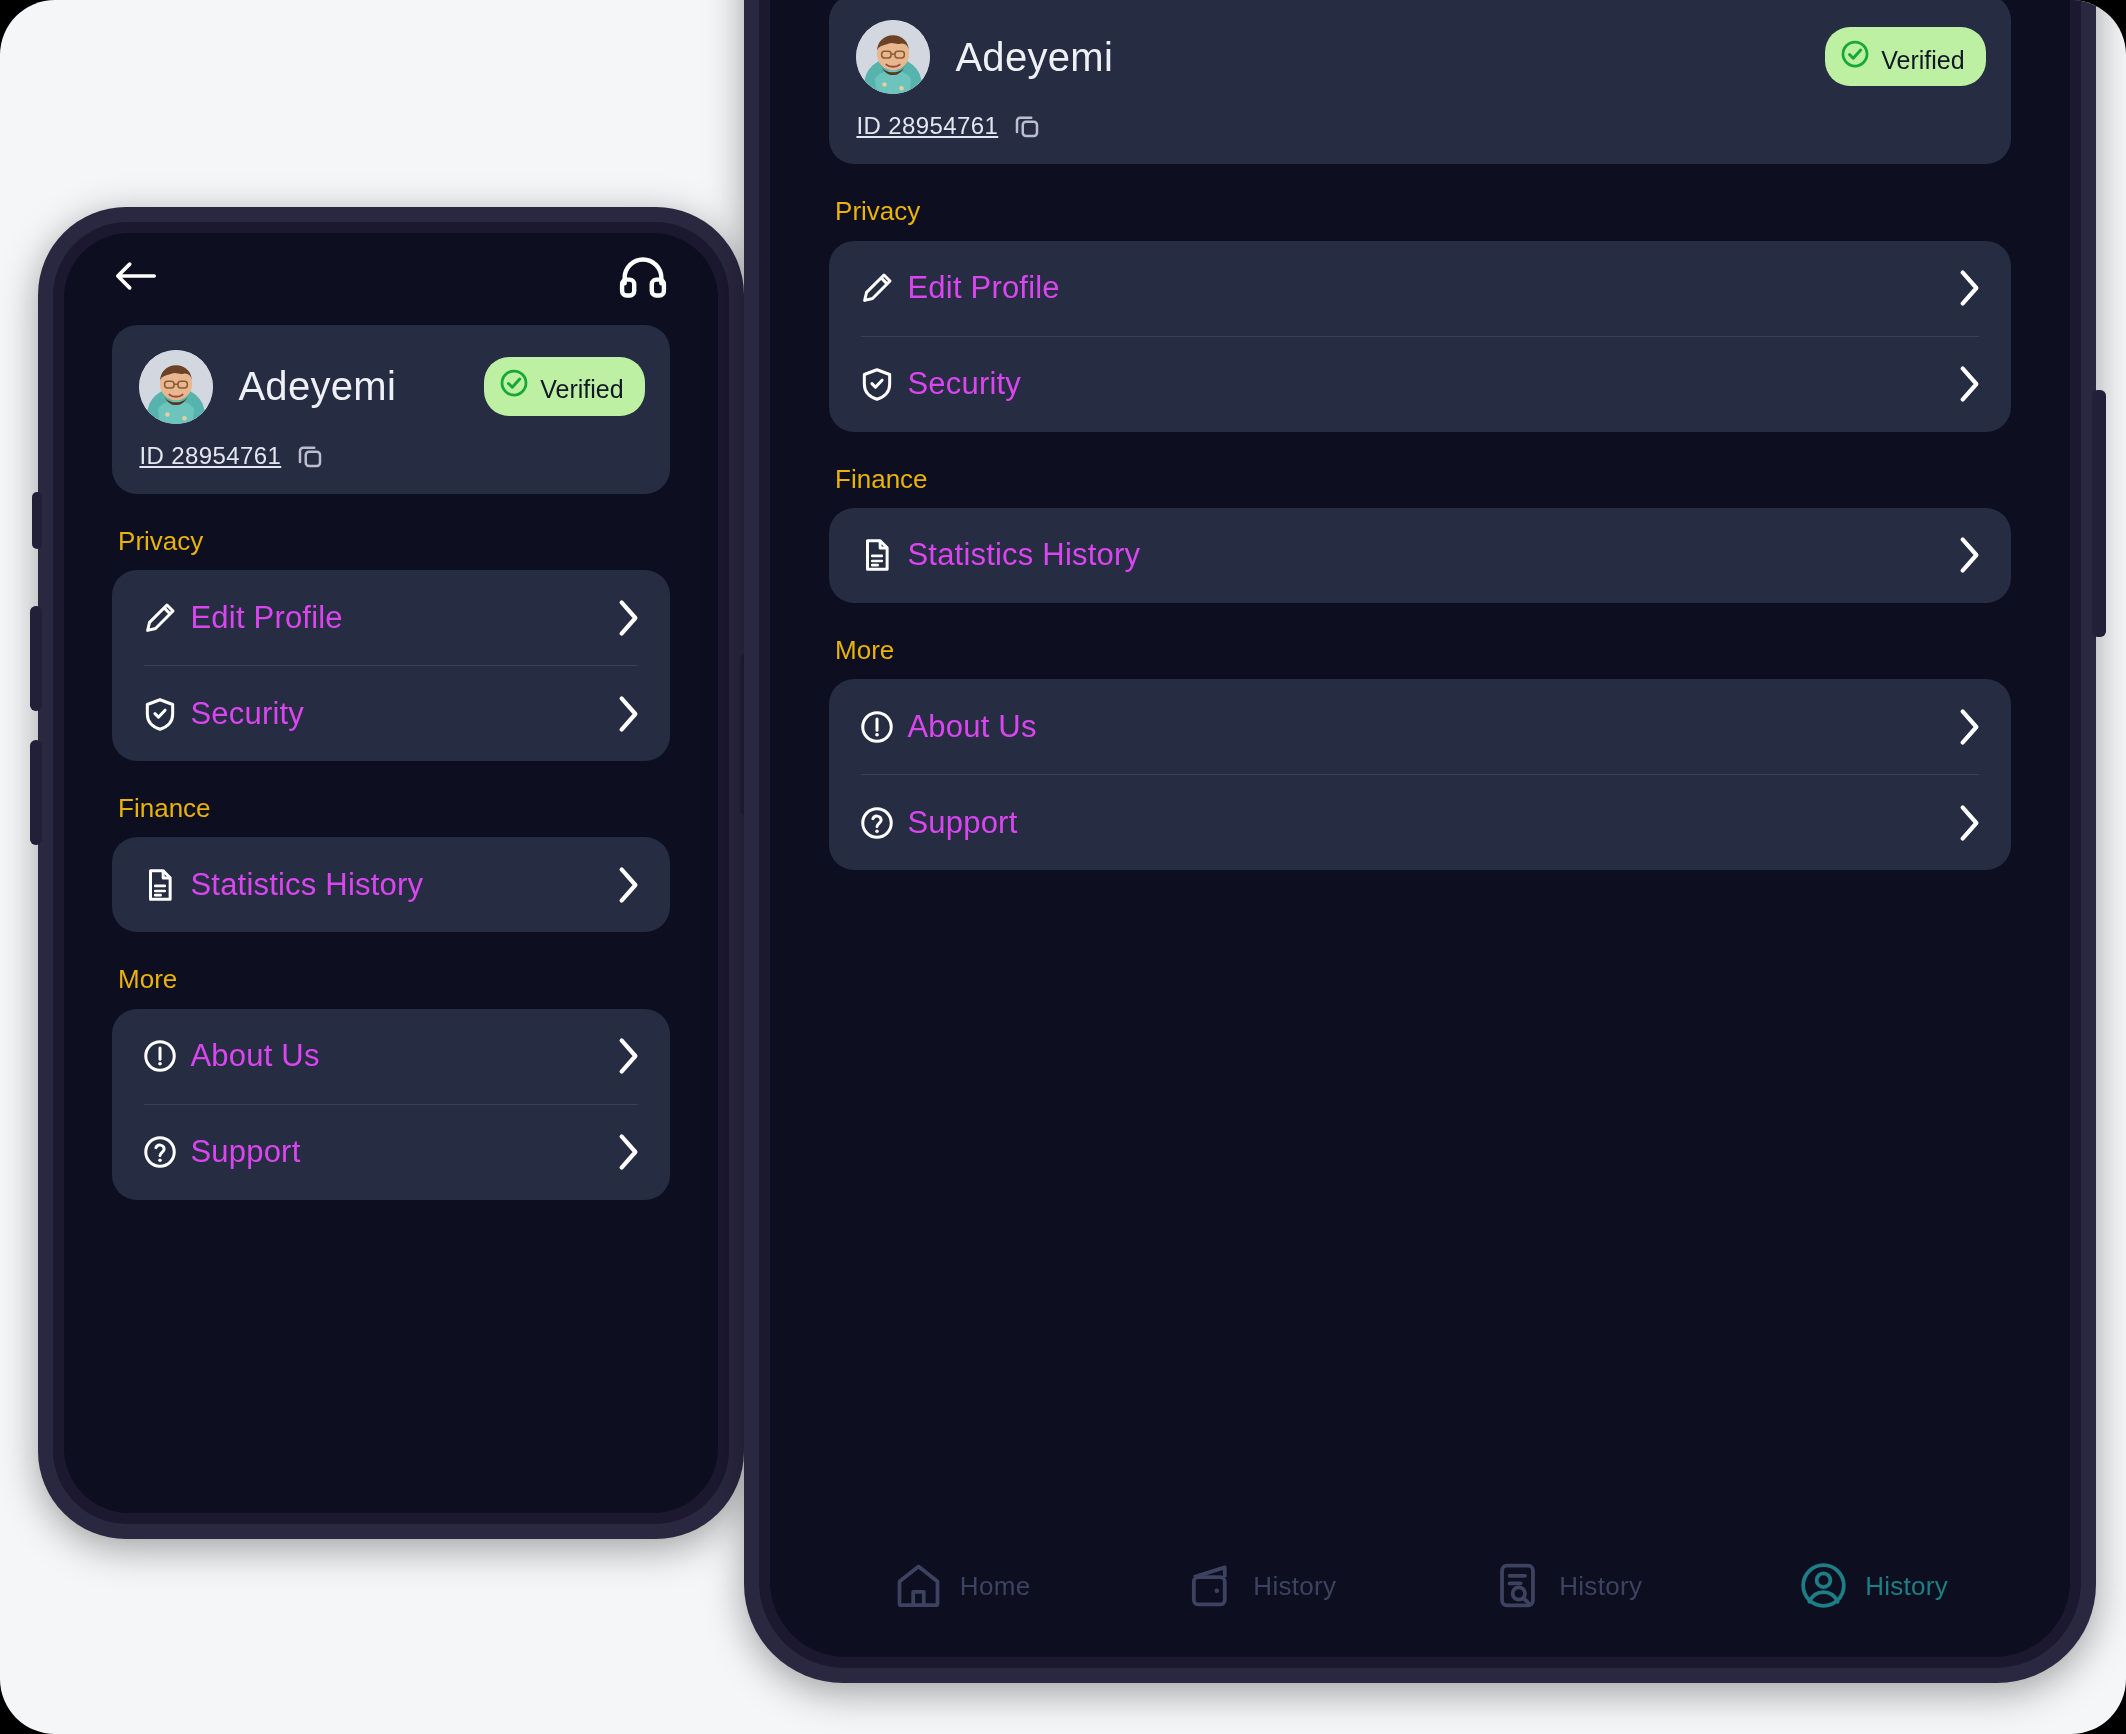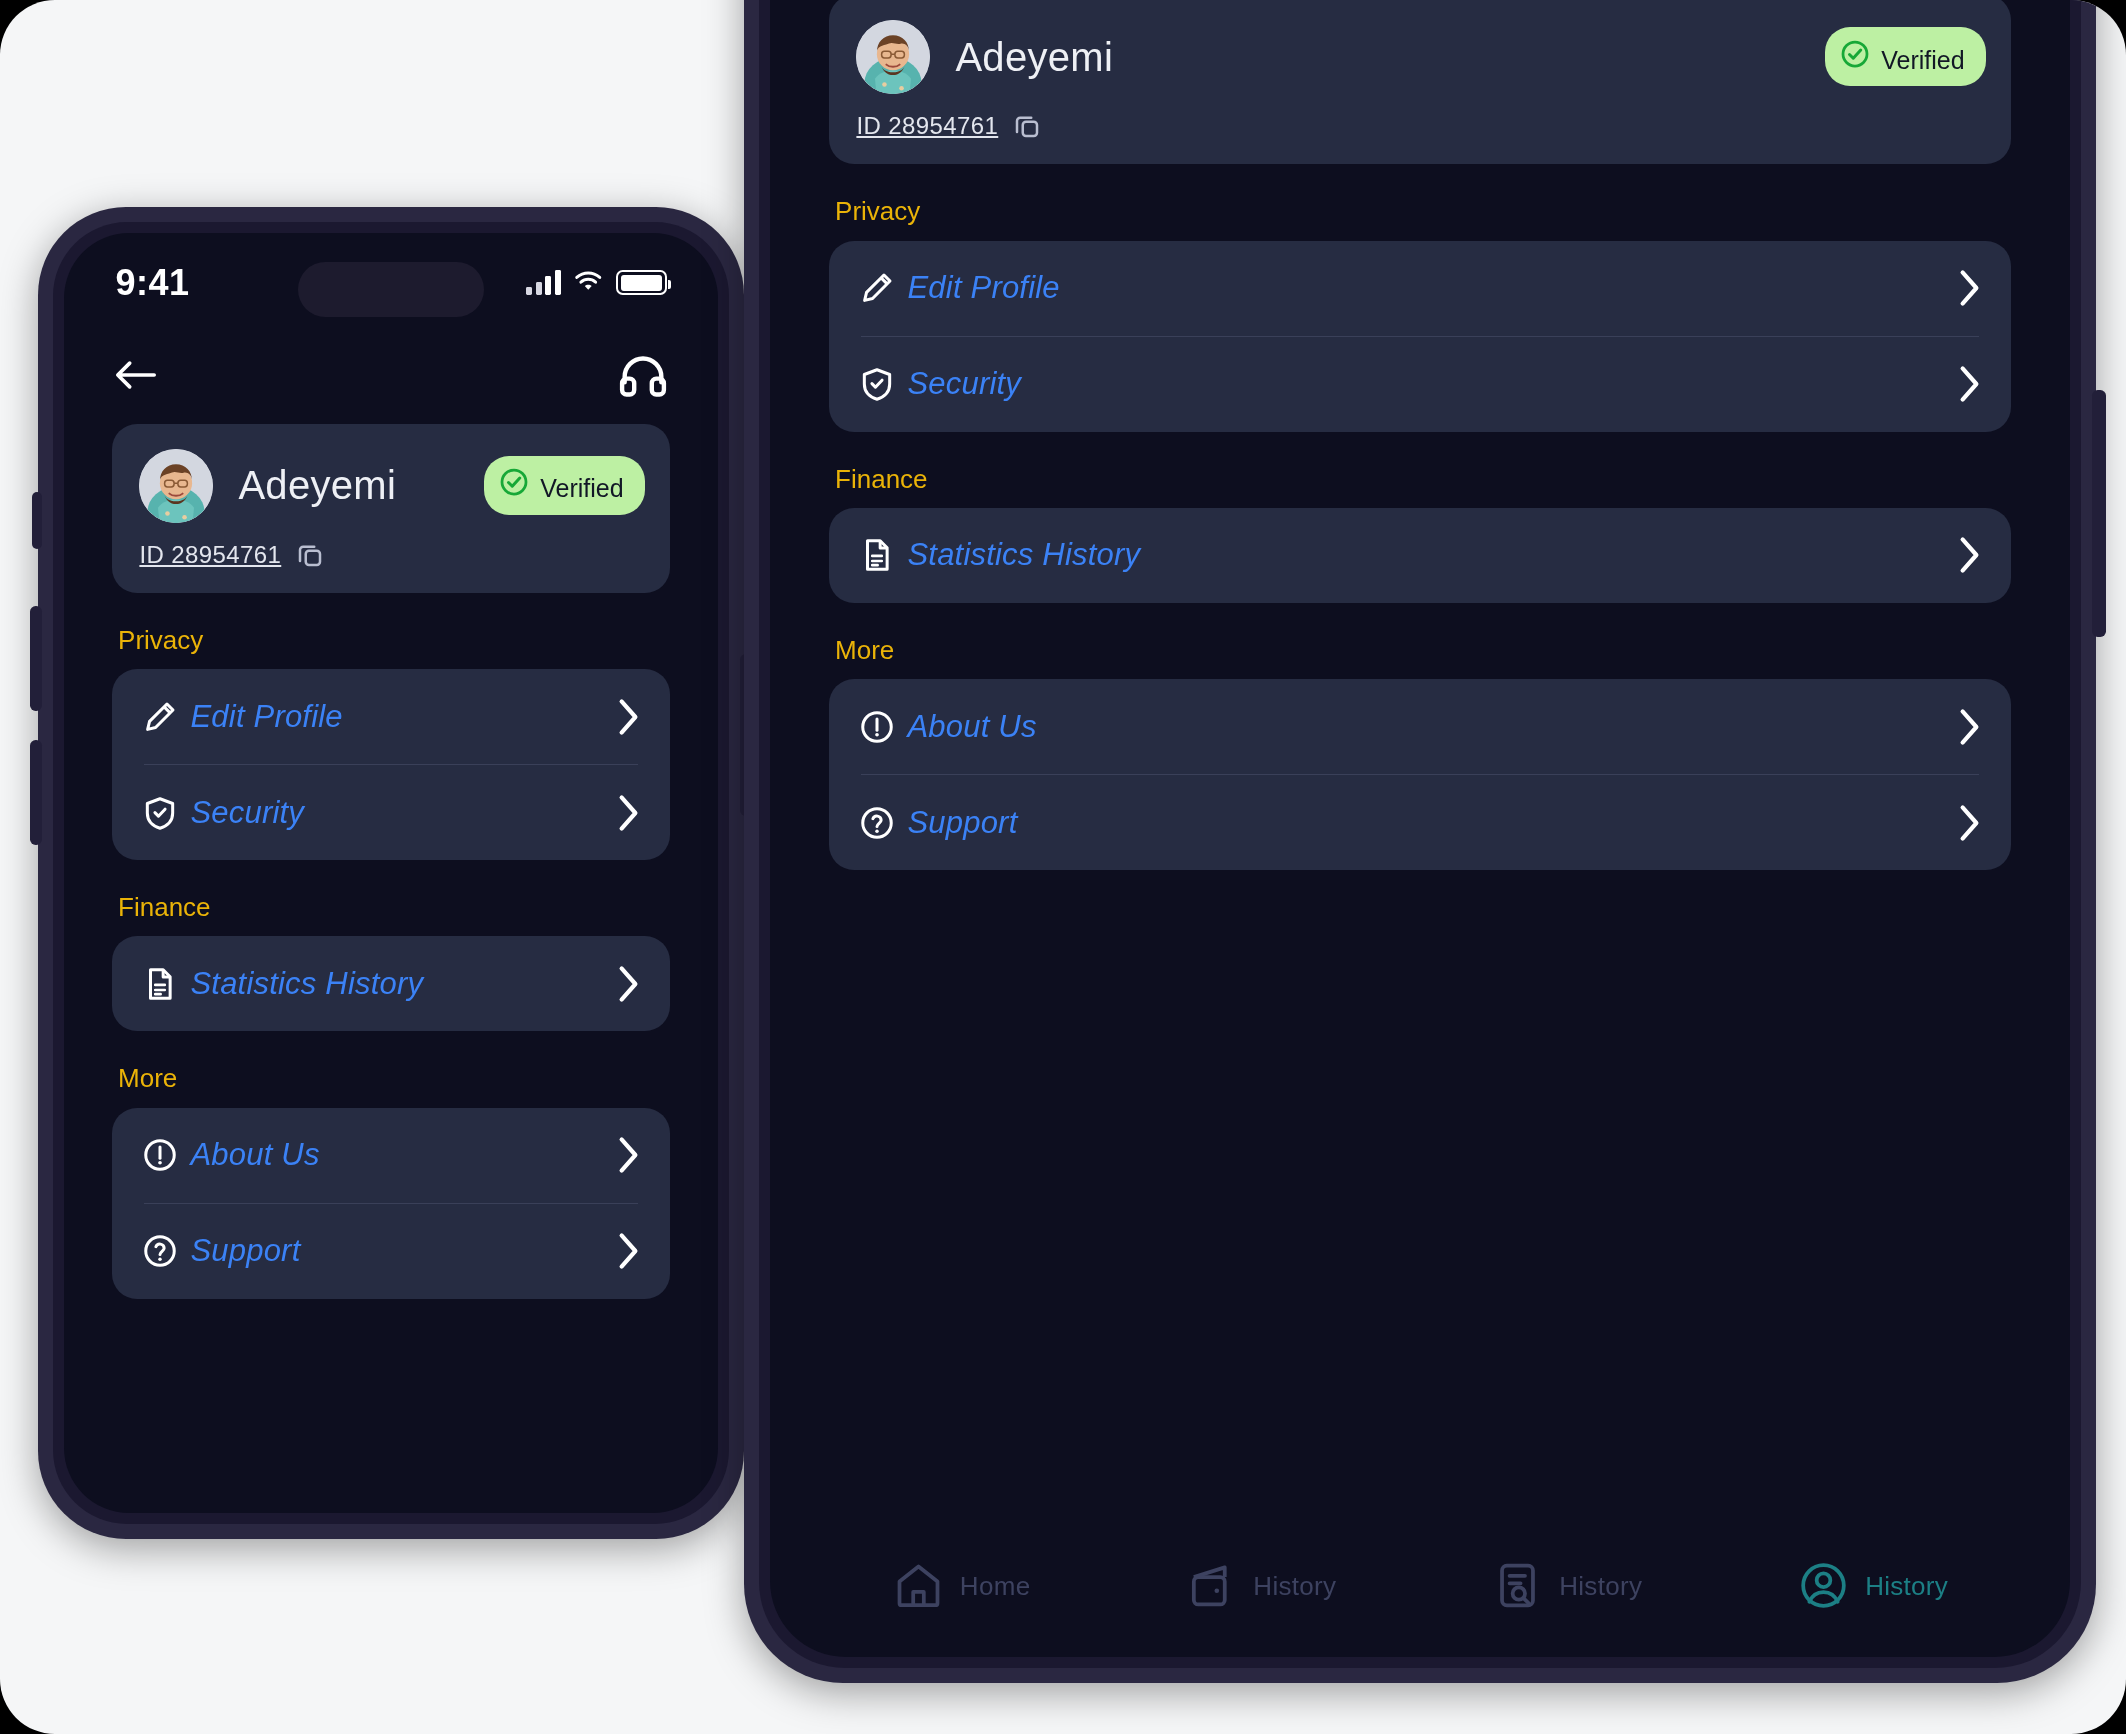--- a/index.html
+++ b/index.html
@@ -152,22 +152,22 @@
     border-radius:25px;
     overflow:hidden;
   }
   .row{
     display:flex; align-items:center;
     padding:28.5px 28.5px;
     cursor:pointer;
   }
   .row .ic{ flex:none; line-height:0; width:42px; }
   .row .label{
-    font-size:31px; color:#3b82f6; font-weight:400;
-    margin-left:7.6px; letter-spacing:0.2px;font-style:italic;
+    font-size:31px; color:#d946ef; font-weight:400;
+    margin-left:7.6px; letter-spacing:0.2px;
   }
   .row .chev{ margin-left:auto; line-height:0; }
   .divider{
     height:1px; background:#3a4059;
     margin:0 32px;
   }
 
   .logout{
     display:block; width:100%;
     background:transparent;
@@ -201,42 +201,20 @@
 
   <div class="phone" id="phone-left">
     <div class="btn-side left-silent"></div>
     <div class="btn-side left-volup"></div>
     <div class="btn-side left-voldn"></div>
     <div class="btn-side left-power"></div>
 
     <div class="phone-inner">
       <div class="screen">
 
-        <div class="statusbar">
-          <div class="status-time">9:41</div>
-          <div class="dynamic-island"></div>
-          <div class="status-right">
-            <span class="sig">
-                <i></i>
-                <i></i>
-                <i></i>
-                <i></i>
-              </span>
-            <span>
-              <svg width="28.5" height="23" viewBox="0 0 24 20" fill="none">
-                <path d="M2 6.5C4.8 4 8.2 2.6 12 2.6s7.2 1.4 10 3.9" stroke="#fff" stroke-width="2.6" stroke-linecap="round"></path>
-                <path d="M5.6 10.6C7.4 9 9.6 8.1 12 8.1s4.6.9 6.4 2.5" stroke="#fff" stroke-width="2.6" stroke-linecap="round"></path>
-                <path d="M12 17.2l-3-3.2c.8-.8 1.9-1.2 3-1.2s2.2.4 3 1.2l-3 3.2z" fill="#fff"></path>
-              </svg>
-            </span>
-            <span class="battery">
-                <i></i>
-              </span>
-          </div>
-        </div>
 
         <div class="app-header">
           <span class="icon-btn">
             <svg width="42" height="32" viewBox="0 0 30 22" fill="none">
               <path d="M28 11H2M2 11l8.5-8.5M2 11l8.5 8.5" stroke="#fff" stroke-width="2.6" stroke-linecap="round" stroke-linejoin="round"></path>
             </svg>
           </span>
           <span class="icon-btn">
             <svg width="48" height="44" viewBox="0 0 26 24" fill="none">
               <path d="M3 16v-3a10 10 0 0 1 20 0v3" stroke="#fff" stroke-width="2.4" stroke-linecap="round"></path>

